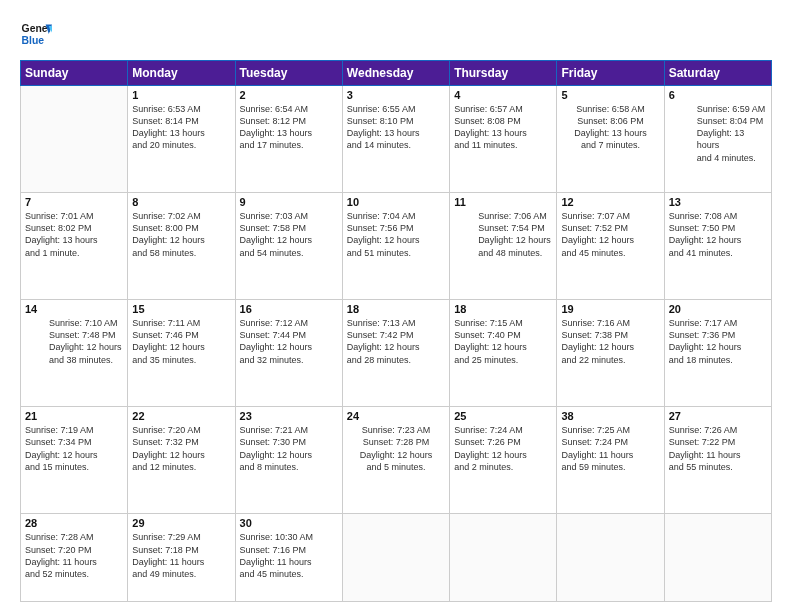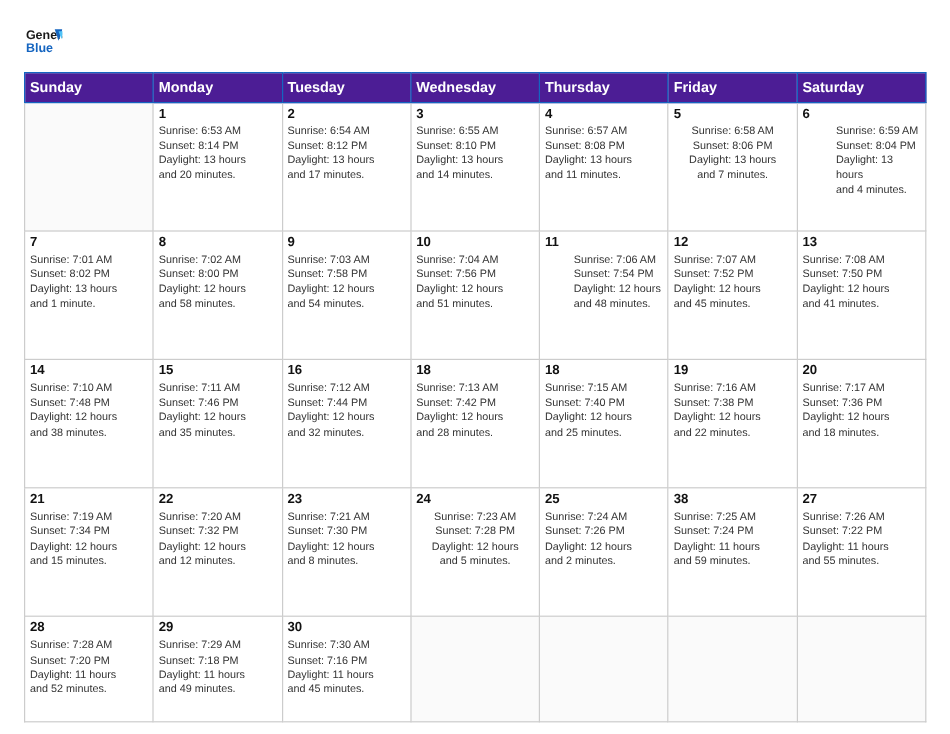--- a/index.html
+++ b/index.html
@@ -215,21 +215,21 @@
             <span class="day-num">13</span>
             <div class="day-info" style="white-space: pre-line;">Sunrise: 7:08 AM
 Sunset: 7:50 PM
 Daylight: 12 hours
 and 41 minutes.</div>
           </td>
         </tr>
         <tr>
           <td>
             <span class="day-num">14</span>
-            <div class="day-info" style="white-space: pre-line;">Sunrise: 7:10 AM
+            <div class="day-info" style="white-space: pre-line; margin-left: 24px;">Sunrise: 7:10 AM
 Sunset: 7:48 PM
 Daylight: 12 hours
 and 38 minutes.</div>
           </td>
           <td>
             <span class="day-num">15</span>
             <div class="day-info" style="white-space: pre-line;">Sunrise: 7:11 AM
 Sunset: 7:46 PM
 Daylight: 12 hours
 and 35 minutes.</div>
@@ -331,21 +331,21 @@
           </td>
           <td>
             <span class="day-num">29</span>
             <div class="day-info" style="white-space: pre-line;">Sunrise: 7:29 AM
 Sunset: 7:18 PM
 Daylight: 11 hours
 and 49 minutes.</div>
           </td>
           <td>
             <span class="day-num">30</span>
-            <div class="day-info" style="white-space: pre-line;">Sunrise: 7:30 AM
+            <div class="day-info" style="white-space: pre-line;">Sunrise: 10:30 AM
 Sunset: 7:16 PM
 Daylight: 11 hours
 and 45 minutes.</div>
           </td>
           <td class="empty-cell"></td>
           <td class="empty-cell"></td>
           <td class="empty-cell"></td>
           <td class="empty-cell"></td>
         </tr>
       </tbody>

